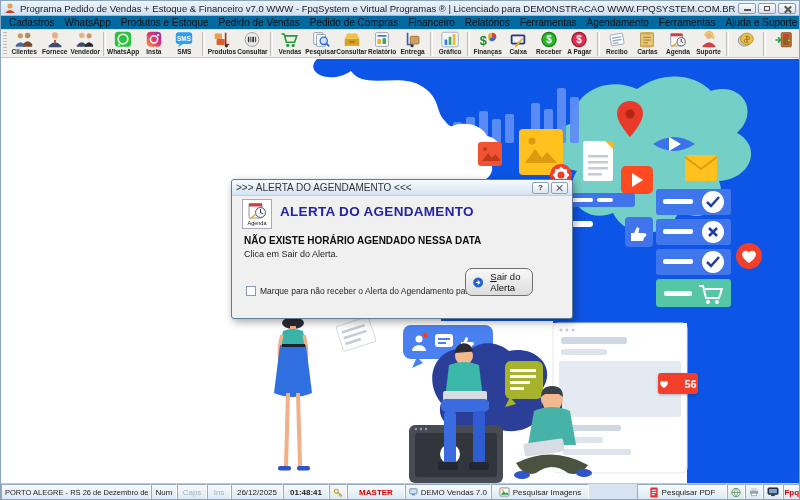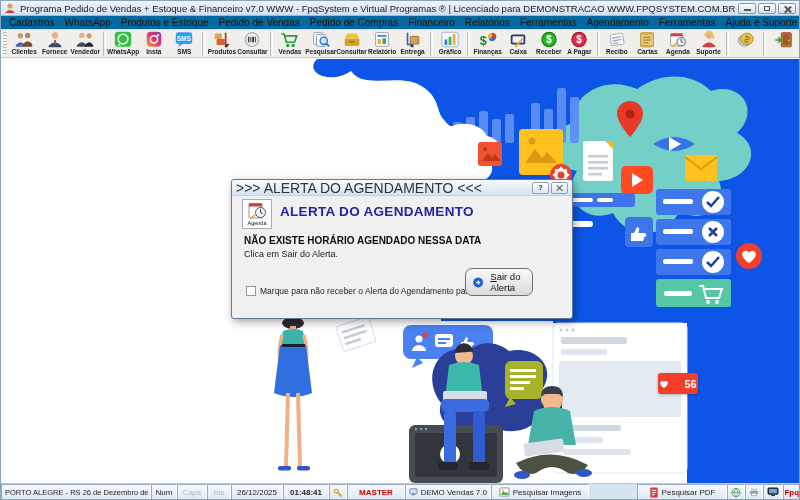--- a/index.html
+++ b/index.html
@@ -32,21 +32,21 @@
   
   .main{position:absolute;left:0;top:58px;width:800px;height:424px;background:#fff;overflow:hidden;}
   .main svg.bg{position:absolute;left:0;top:0;}
   .badge{position:absolute;color:#fff;font-weight:bold;display:flex;align-items:center;justify-content:center;gap:15px;z-index:5;}
   .badge-heart{left:657px;top:314px;width:40px;height:21px;background:#f23f2c;border-radius:3px;font-size:11px;box-shadow:0 1px 3px rgba(0,0,0,.25);}
   .badge-thumb{left:602px;top:406px;width:64px;height:18px;background:#2e7bf4;border-radius:3px;font-size:11px;margin-top:32px;}
 
   
   .dialog{position:absolute;left:230px;top:178px;width:342px;height:140px;background:#f0f0f0;border:1px solid #5c7a99;border-radius:3px;box-shadow:2px 3px 9px rgba(0,0,0,.35);z-index:20;}
   .dlg-tb{height:16px;background:linear-gradient(#f8fbfe,#d3e3f2);border-bottom:1px solid #c2cfdd;border-radius:3px 3px 0 0;display:flex;align-items:center;padding:0 4px;}
-  .dlg-title{flex:1;font-size:14px;color:#333;white-space:nowrap;}
+  .dlg-title{flex:1;font-size:10px;color:#333;white-space:nowrap;}
   .dlg-btn{width:17px;height:12px;border:1px solid #90a0b2;border-radius:2px;background:linear-gradient(#ffffff,#dde5ee);font-size:8px;font-weight:bold;display:flex;align-items:center;justify-content:center;color:#333;margin-left:2px;cursor:pointer;}
   .x7{position:relative;width:7px;height:7px;}
   .x7:before,.x7:after{content:"";position:absolute;left:3px;top:0;width:1.4px;height:8px;background:#556;}
   .x7:before{transform:rotate(45deg);} .x7:after{transform:rotate(-45deg);}
   .dlg-body{position:relative;height:122px;}
   .agenda-box{position:absolute;left:10px;top:3px;width:30px;height:30px;background:#fff;border:1px solid #aab;display:flex;flex-direction:column;align-items:center;justify-content:flex-start;padding-top:2px;}
   .agenda-box .albl{font-size:5.5px;color:#111;line-height:6px;}
   .dlg-heading{position:absolute;left:48px;top:8px;font-size:13.5px;font-weight:bold;color:#2323a6;letter-spacing:.3px;white-space:nowrap;}
   .dlg-msg{position:absolute;left:12px;top:39px;font-size:10px;font-weight:bold;color:#0d0d0d;white-space:nowrap;}
   .dlg-sub{position:absolute;left:12px;top:53px;font-size:9px;color:#222;}

